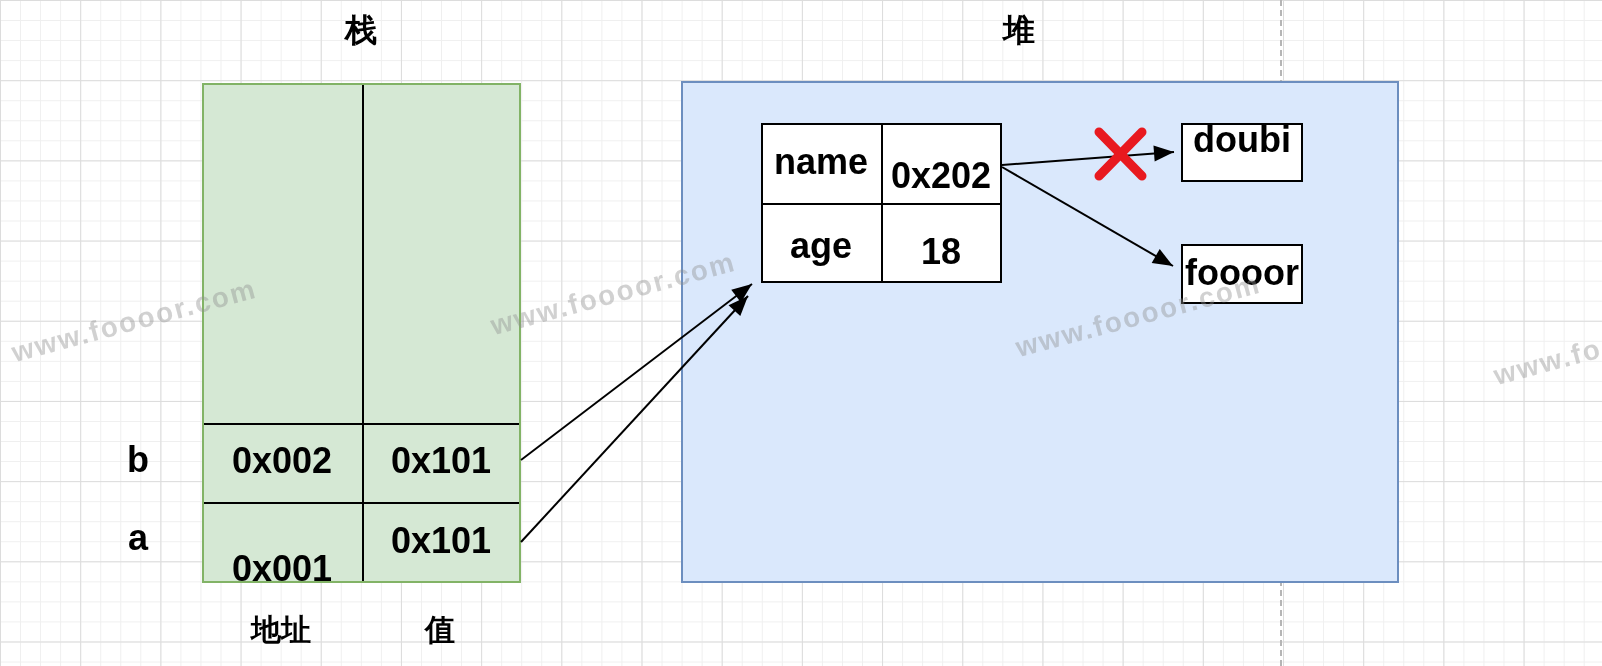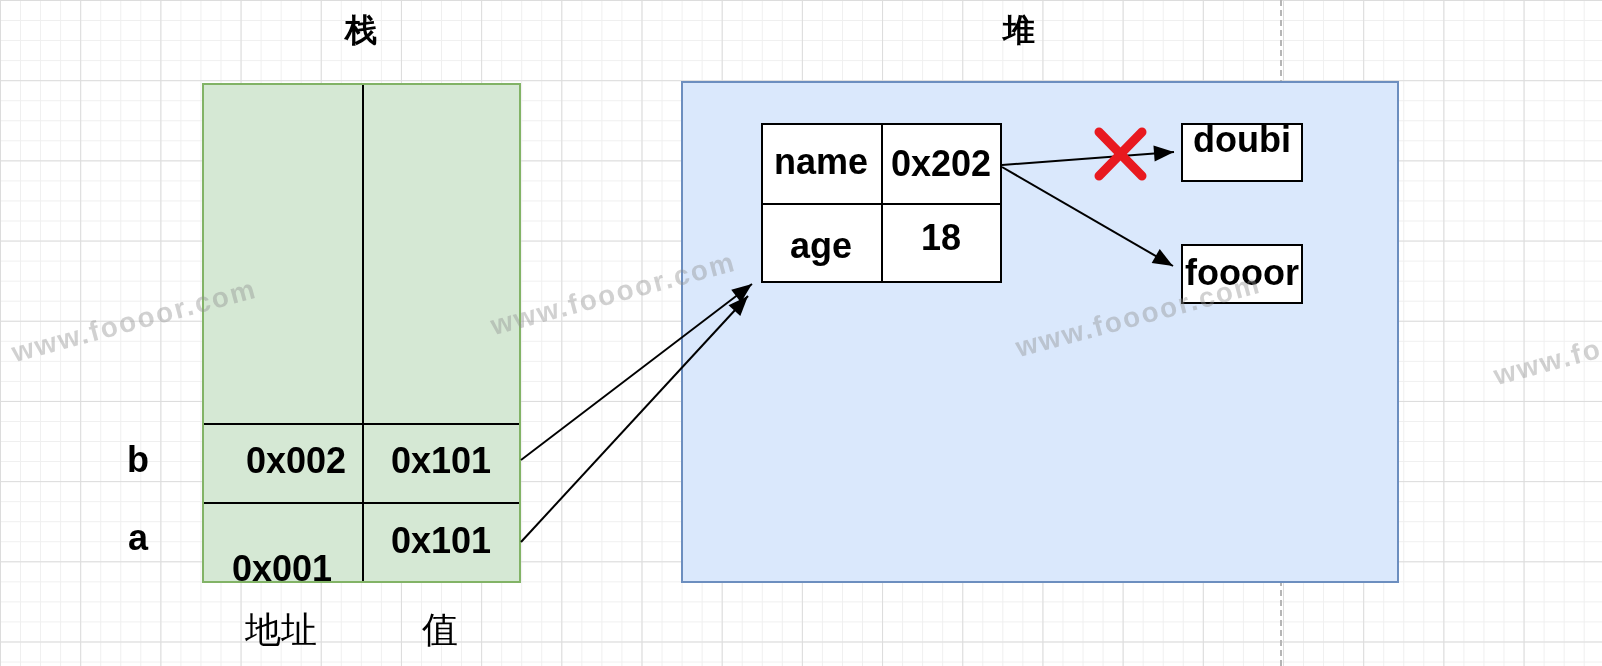--- a/index.html
+++ b/index.html
@@ -42,21 +42,21 @@
   .str-box{
     width:118px;height:55px;border:2px solid #000;background:#fff;z-index:3;
   }
   .doubi-box{left:1181px;top:123px;}
   .niubi-box{left:1181px;top:244px;height:56px;}
   .txt{
     position:absolute;transform:translate(-50%,-50%);
     white-space:nowrap;color:#000;font-size:36px;z-index:5;font-weight:bold;
   }
   .title{font-size:32px;font-weight:700;}
-  .footerlabel{font-size:36px;font-weight:400;}
+  .footerlabel{font-size:30px;font-weight:700;}
   svg.overlay{position:absolute;left:0;top:0;z-index:4;pointer-events:none;}
   .watermark{
     position:absolute;z-index:10;
     transform:rotate(-15deg);
     font-size:28px;font-weight:700;letter-spacing:2px;
     color:#8f8f8f;opacity:0.4;white-space:nowrap;pointer-events:none;
   }
 </style>
 </head>
 <body>
@@ -96,32 +96,32 @@
       <line x1="1142" y1="132" x2="1099" y2="176"></line>
     </g>
   </svg>
 
   <span class="txt title" style="left:361px;top:31px;">栈</span>
   <span class="txt title" style="left:1019px;top:31px;">堆</span>
 
   <span class="txt" style="left:138px;top:460px;">b</span>
   <span class="txt" style="left:138px;top:538px;">a</span>
 
-  <span class="txt" style="left:296px;top:461px;">0x002</span>
+  <span class="txt" style="left:282px;top:461px;">0x002</span>
   <span class="txt" style="left:441px;top:461px;">0x101</span>
   <span class="txt" style="left:282px;top:569px;">0x001</span>
   <span class="txt" style="left:441px;top:541px;">0x101</span>
 
   <span class="txt footerlabel" style="left:281px;top:630px;">地址</span>
   <span class="txt footerlabel" style="left:440px;top:630px;">值</span>
 
   <span class="txt" style="left:821px;top:162px;">name</span>
-  <span class="txt" style="left:941px;top:164px;">0x202</span>
+  <span class="txt" style="left:941px;top:176px;">0x202</span>
   <span class="txt" style="left:821px;top:246px;">age</span>
-  <span class="txt" style="left:941px;top:238px;">18</span>
+  <span class="txt" style="left:941px;top:252px;">18</span>
 
   <span class="txt" style="left:1242px;top:140px;">doubi</span>
   <span class="txt" style="left:1242px;top:273px;">foooor</span>
 
   <span class="watermark" style="left:8px;top:305px;">www.foooor.com</span>
   <span class="watermark" style="left:487px;top:278px;">www.foooor.com</span>
   <span class="watermark" style="left:1012px;top:300px;">www.foooor.com</span>
   <span class="watermark" style="left:1490px;top:328px;">www.foooor.com</span>
 
 </div>

